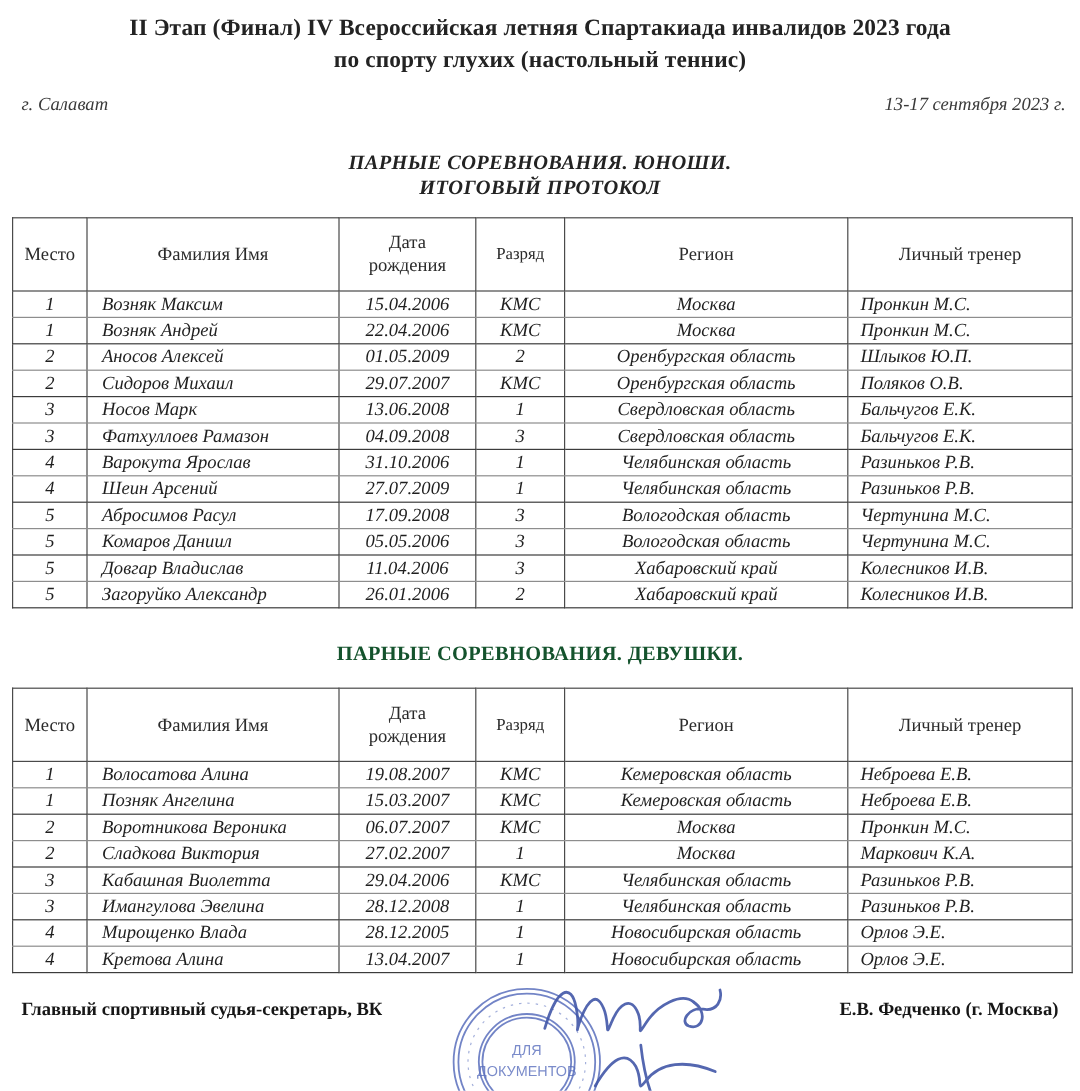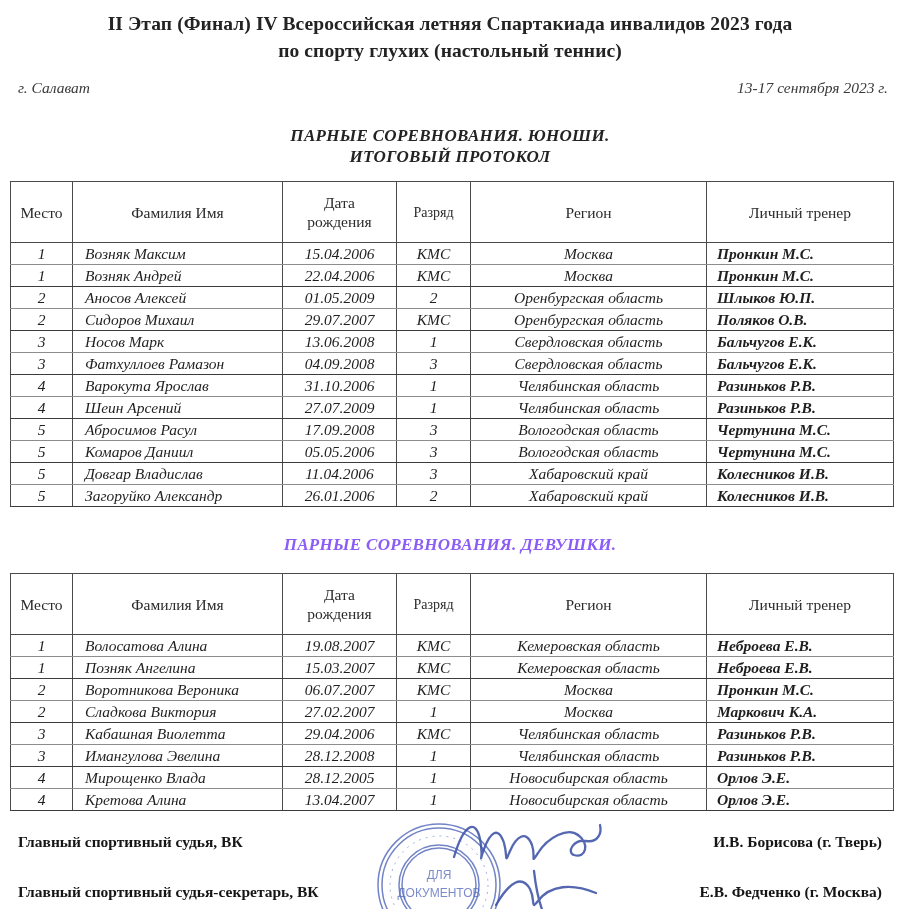--- a/index.html
+++ b/index.html
@@ -52,24 +52,23 @@
     font-size: 17px;
     line-height: 21px;
     margin-top: 28px;
     letter-spacing: 0.3px;
     color: #232323;
   }
 
   .section-title {
     text-align: center;
     font-weight: bold;
-    font-style: italic;
     font-size: 17px;
     letter-spacing: 0.3px;
-    color: #8b5cf6;
+    color: #14532d;
   }
 
   
   .result-table {
     border-collapse: collapse;
     width: 878px;
     margin: 0 auto;
     table-layout: fixed;
   }
   .result-table th,
@@ -107,21 +106,21 @@
   }
   .result-table tbody tr:last-child td {
     border-bottom: 1px solid #3c3c3c;
   }
 
   td.c-place { width: 61px; }
   td.c-name  { width: 209px; text-align: left; padding-left: 12px; }
   td.c-dob   { width: 113px; }
   td.c-rank  { width: 73px; }
   td.c-region{ width: 235px; }
-  td.c-coach { width: 186px; text-align: left; padding-left: 10px; font-weight: bold; }
+  td.c-coach { width: 186px; text-align: left; padding-left: 10px; }
 
   th.c-place { width: 61px; }
   th.c-name  { width: 209px; }
   th.c-dob   { width: 113px; }
   th.c-rank  { width: 73px; }
   th.c-region{ width: 235px; }
   th.c-coach { width: 186px; }
 
   .table-wrap-1 { margin-top: 14px; }
   .table-wrap-2 { margin-top: 10px; }
@@ -411,23 +410,19 @@
       <g fill="none" stroke="#4257a8" stroke-width="2.3" stroke-linecap="round" opacity="0.9">
         <path d="M4 48 C 14 14, 26 10, 30 30 C 34 50, 28 56, 34 40 C 40 24, 48 16, 54 34 C 58 48, 54 56, 60 42 C 66 28, 76 20, 82 36 C 86 48, 80 56, 88 44 C 98 28, 118 18, 128 26"></path>
         <path d="M128 26 C 140 34, 136 50, 124 46 C 116 43, 124 30, 136 32 C 148 34, 152 24, 150 16"></path>
         <path d="M46 96 C 60 72, 72 66, 80 80 C 86 92, 80 102, 88 92 C 100 76, 122 74, 146 84"></path>
         <path d="M84 62 C 86 80, 90 98, 96 110"></path>
       </g>
     </svg>
 
     <div id="signature-rows">
         <div class="sign-row">
-          <div class="sign-left">Главный спортивный судья, ВК</div>
-          <div class="sign-right">И.В. Борисова (г. Тверь)</div>
-        </div>
-        <div class="sign-row">
           <div class="sign-left">Главный спортивный судья-секретарь, ВК</div>
           <div class="sign-right">Е.В. Федченко (г. Москва)</div>
         </div>
       </div>
   </div>
 
 </div>
 
 </body></html>

